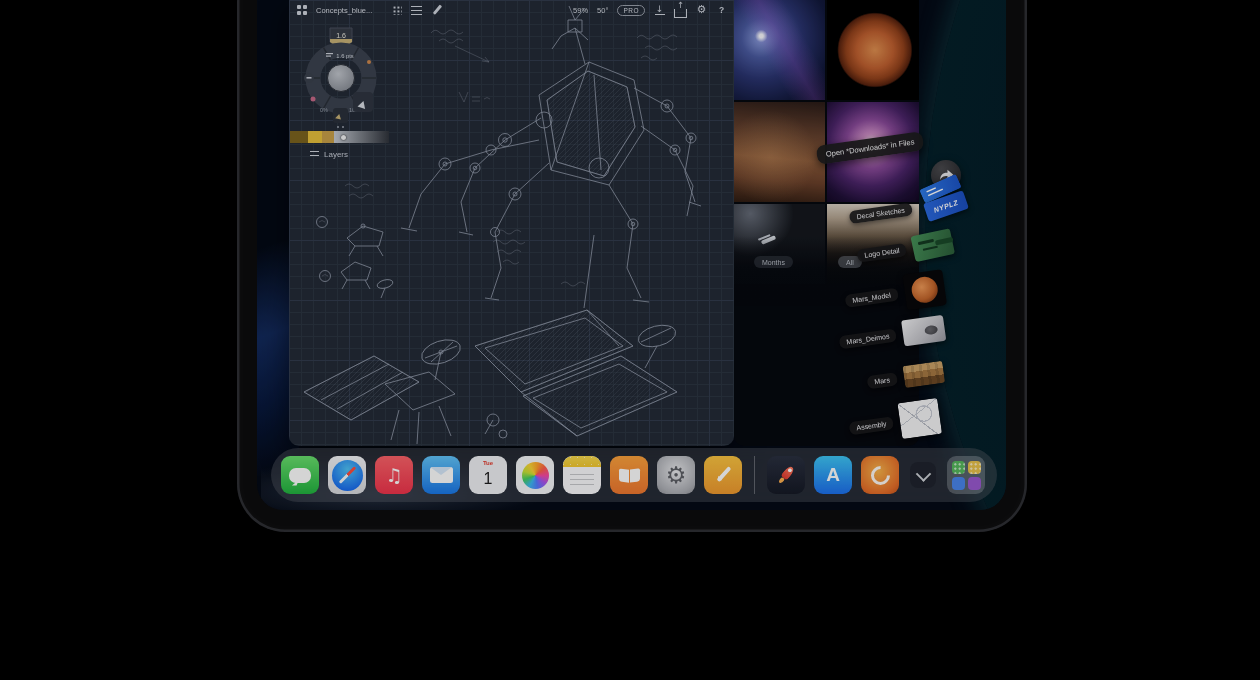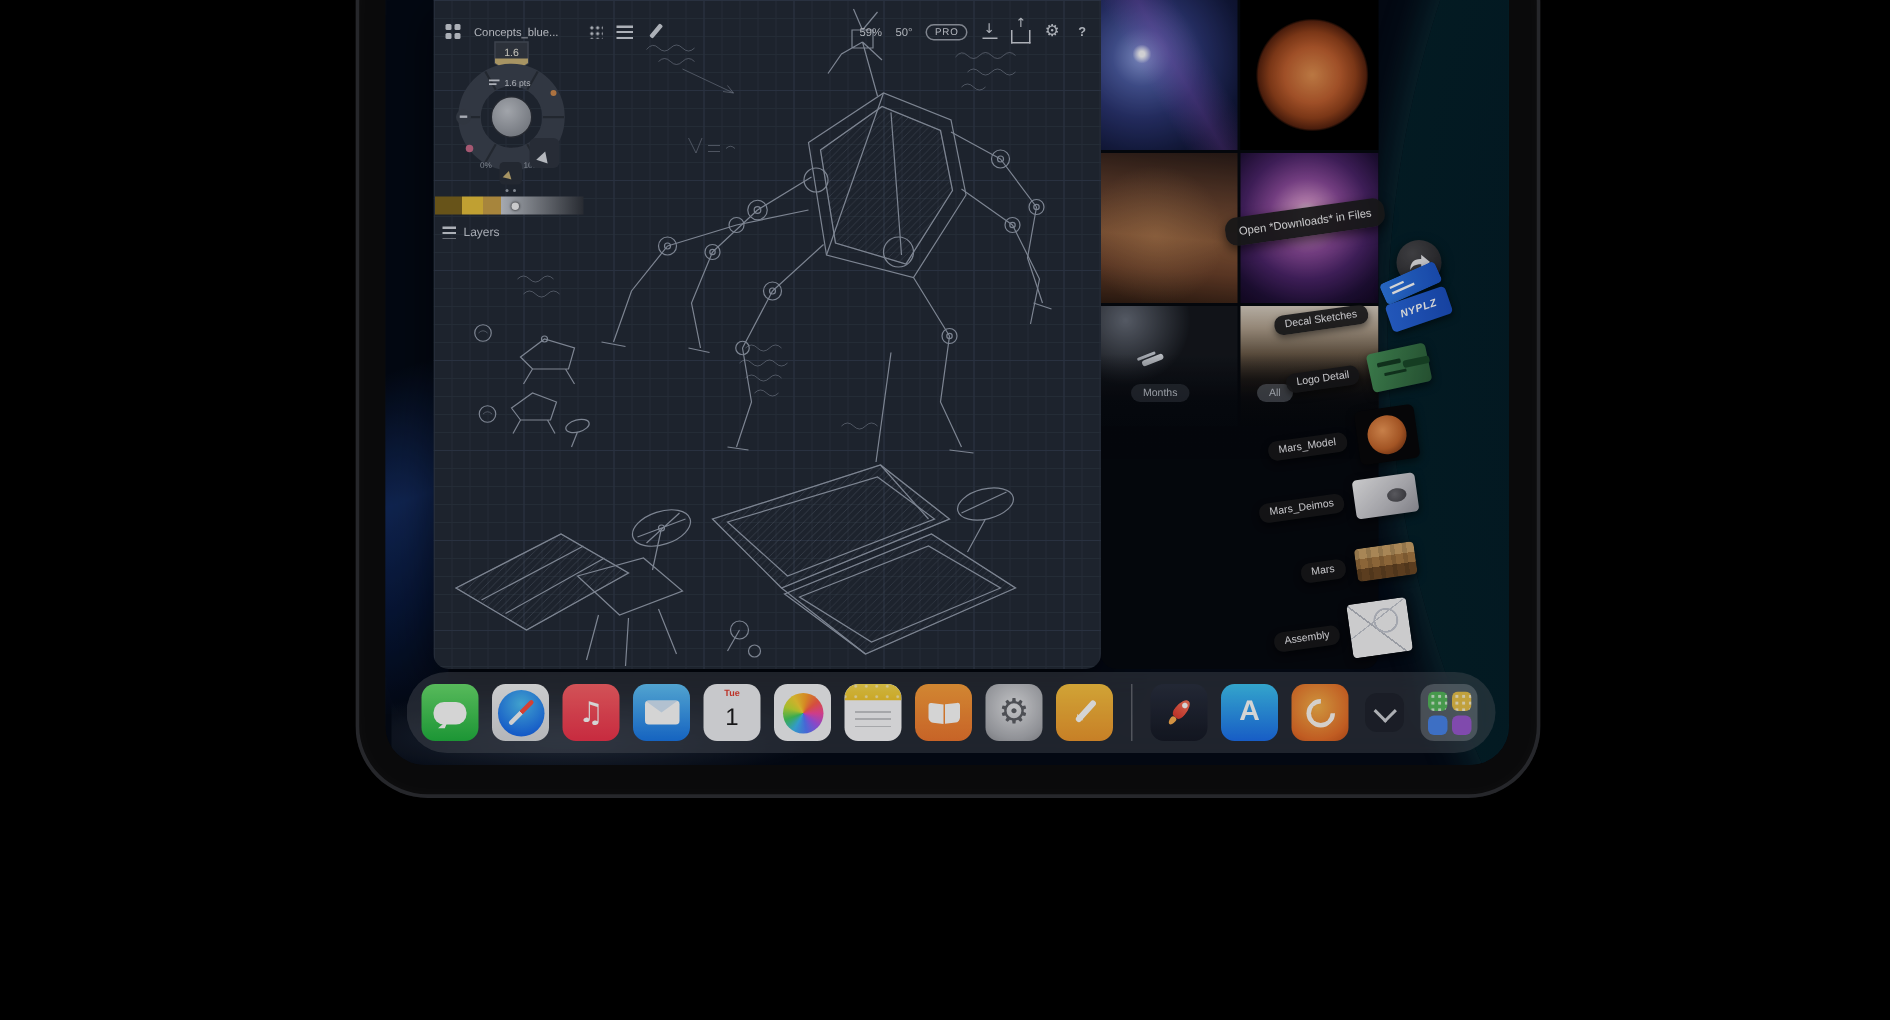--- a/index.html
+++ b/index.html
@@ -29,21 +29,21 @@
       linear-gradient(#323c4d 1px,transparent 1px),linear-gradient(90deg,#323c4d 1px,transparent 1px),
       linear-gradient(#2c3542 1px,transparent 1px),linear-gradient(90deg,#2c3542 1px,transparent 1px);
     background-size:60px 60px,60px 60px,12px 12px,12px 12px;
     box-shadow:0 10px 28px rgba(0,0,0,.55);z-index:2;}
   .csvg{position:absolute;left:0;top:0;}
   .sk{stroke:#97a0b0;fill:none;stroke-width:.8;}
   .skf{stroke:#97a0b0;stroke-width:.8;}
   .an{stroke:#8d96a6;fill:none;stroke-width:.6;opacity:.62;}
 
   .ctb{position:absolute;left:0;top:0;right:0;height:20px;display:flex;align-items:center;
-    padding:11px 7px;gap:9px;z-index:4;font-size:7.5px;color:#d2d7df;}
+    padding:0 7px;gap:9px;z-index:4;font-size:7.5px;color:#d2d7df;}
   .tbi{display:flex;align-items:center;justify-content:center;min-width:11px;height:14px;}
   .sp{flex:1;}
   .i-grid4{width:10px;height:10px;padding:0;}
   .i-grid4::before{content:'';display:block;width:4px;height:4px;background:#cfd4dd;border-radius:1px;
     box-shadow:6px 0 0 #cfd4dd,0 6px 0 #cfd4dd,6px 6px 0 #cfd4dd;}
   .i-dots9{width:10px;height:10px;background:radial-gradient(#cfd4dd .9px,transparent 1.15px);
     background-size:3.9px 3.9px;background-position:.6px .6px;}
   .i-burger{width:11px;height:9px;background:repeating-linear-gradient(180deg,#cfd4dd 0 1.4px,transparent 1.4px 3.8px);}
   .i-pen{width:12px;height:12px;position:relative;}
   .i-pen::before{content:'';position:absolute;left:5px;top:0;width:2.5px;height:11px;background:#cfd4dd;border-radius:1px;transform:rotate(40deg);}
@@ -63,21 +63,21 @@
     display:flex;align-items:center;justify-content:center;}
   .tsub1::before{content:'';width:0;height:0;border:4px solid transparent;border-bottom:7px solid #d9dde4;transform:rotate(18deg);}
   .tsub2{position:absolute;left:44px;top:108px;width:15px;height:15px;background:#2b313b;border-radius:3px;z-index:5;}
   .tsub2::before{content:'';position:absolute;left:3px;top:3px;width:0;height:0;border:3px solid transparent;border-bottom:5px solid #c9b277;transform:rotate(14deg);}
   .tsub2::after{content:'';position:absolute;left:4px;bottom:-5px;width:2px;height:2px;border-radius:50%;background:#9aa2ae;box-shadow:5px 0 0 #9aa2ae;}
 
   .cbar{position:absolute;left:1px;top:131px;height:12px;display:flex;align-items:stretch;z-index:5;border-radius:2px;overflow:visible;}
   .swc{height:12px;}
   .cgrad{width:55px;height:12px;background:linear-gradient(90deg,#c7ccd4,#30343c);position:relative;}
   .cknob{position:absolute;left:7px;top:3.5px;width:5px;height:5px;border-radius:50%;background:#f2f3f5;box-shadow:0 0 2px #000;}
-  .clayers{position:absolute;left:6px;top:150px;display:flex;align-items:center;gap:5px;z-index:5;color:#c9ced8;font-size:8px;}
+  .clayers{position:absolute;left:21px;top:150px;display:flex;align-items:center;gap:5px;z-index:5;color:#c9ced8;font-size:8px;}
   .clayers .i-burger{width:9px;height:8px;}
 
   
   .ppane{position:absolute;left:477px;top:26px;width:185px;height:446px;background:#06090f;
     border-radius:0 0 10px 10px;z-index:2;overflow:hidden;}
   .pgrid{display:grid;grid-template-columns:91px 92px;grid-template-rows:100px 100px 80px;gap:2px;}
   .th{position:relative;overflow:hidden;}
   .th1{background:
     radial-gradient(circle at 30% 36%,rgba(255,255,255,.95) 0 2%,transparent 7%),
     linear-gradient(60deg,transparent 38%,rgba(150,80,200,.30) 55%,transparent 72%),

